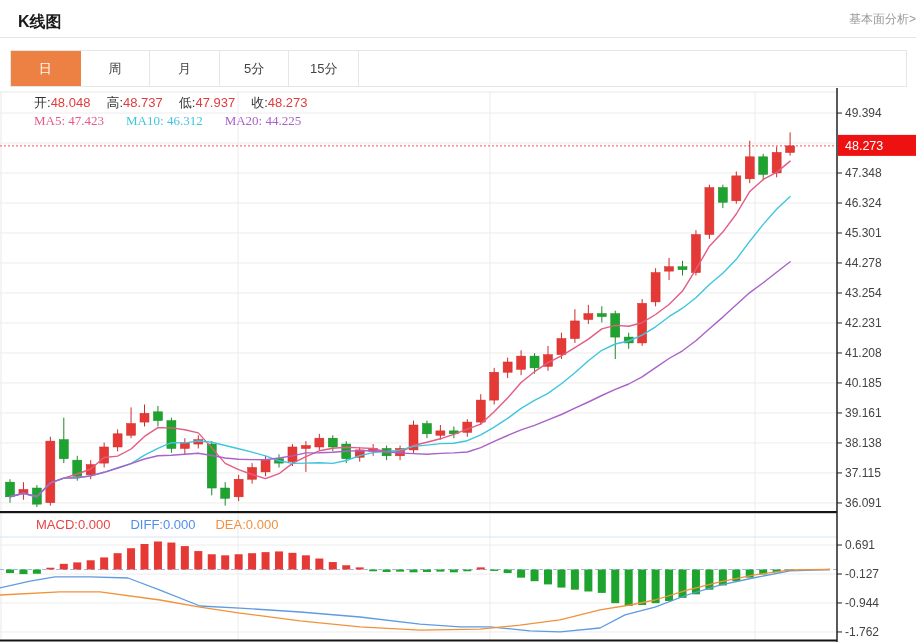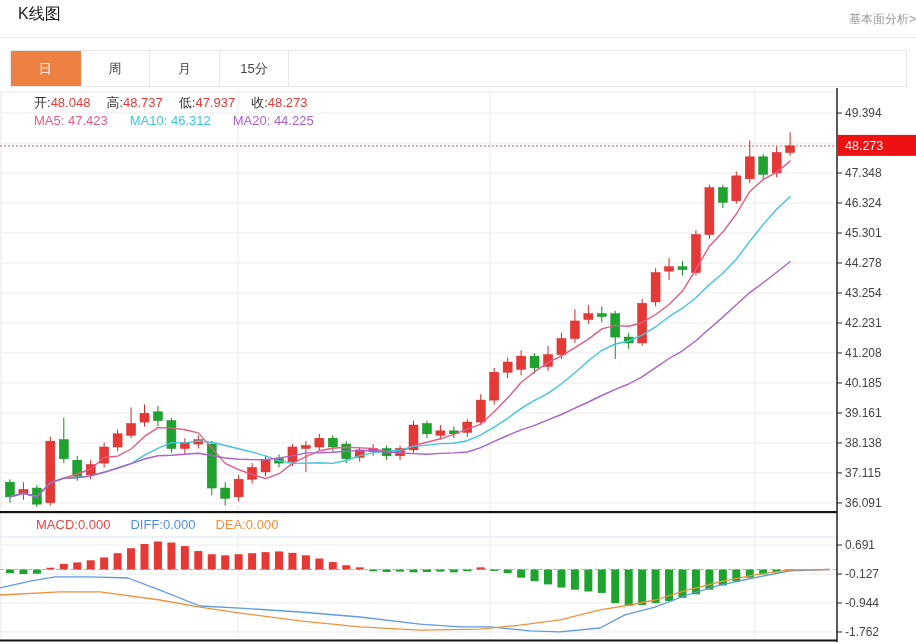--- a/index.html
+++ b/index.html
@@ -6,39 +6,39 @@
   .page{
     position:relative;width:916px;height:644px;overflow:hidden;background:#fff;
     font-family:"Liberation Sans","DejaVu Sans",sans-serif;
   }
   #chart-svg{position:absolute;left:0;top:0;z-index:0;}
   .page-header{
     position:absolute;left:0;top:0;width:916px;height:37px;
     border-bottom:1px solid #e5e5e5;background:#fff;z-index:2;
   }
   .page-title{
-    position:absolute;left:18px;top:4px;font-size:16px;font-weight:normal;color:#1a1a1a;
+    position:absolute;left:18px;top:12px;font-size:16px;font-weight:bold;color:#1a1a1a;
   }
   .header-link{
     position:absolute;right:0;top:11px;font-size:12px;color:#999;cursor:pointer;text-decoration:none;
   }
   .tabbar{
     position:absolute;left:10px;top:50px;width:897px;height:37px;
     border:1px solid #e6e6e6;display:flex;background:#fff;z-index:2;box-sizing:border-box;
   }
   .tab{
     width:69.6px;height:100%;line-height:36px;text-align:center;font-size:13px;color:#444;
     border-right:1px solid #e6e6e6;cursor:pointer;box-sizing:border-box;background:#fff;
   }
   .tab.active{color:#fff;border-right-color:transparent;}
   .tab-filler{flex:1;background:#fff;}
   .info-row{position:absolute;z-index:2;font-size:13px;white-space:nowrap;margin-left:16px;}
   .info-row .pair{margin-right:16px;}
   .info-row .lbl{color:#333;}
-  #ma-row .pair{margin-right:22px;}
+  #ma-row .pair{margin-right:22px;font-family:Liberation Serif, serif;}
   #macd-row .pair{margin-right:20px;}
 </style>
 </head>
 <body>
 
 <div class="page">
 
   <svg id="chart-svg" width="916" height="644">
       <line x1="0" y1="92" x2="837" y2="92" stroke="#e8e8e8" stroke-width="1"></line>
       <line x1="1" y1="92" x2="1" y2="640" stroke="#e8e8e8" stroke-width="1"></line>
@@ -294,20 +294,21 @@
 
   <div class="page-header">
     <div class="page-title">K线图</div>
     <a class="header-link">基本面分析&gt;</a>
   </div>
 
   <div class="tabbar" id="tabbar">
       <div class="tab active" style="background: rgb(237, 129, 68);">日</div>
       <div class="tab">周</div>
       <div class="tab">月</div>
+      <div class="tab">5分</div>
       <div class="tab">15分</div>
       <div class="tab-filler"></div>
     </div>
 
   <div class="info-row" id="ohlc-row" style="left:18px;top:94px;"><span class="pair"><span class="lbl" style="color: rgb(51, 51, 51);">开:</span><span style="color: rgb(226, 59, 59);">48.048</span></span><span class="pair"><span class="lbl" style="color: rgb(51, 51, 51);">高:</span><span style="color: rgb(226, 59, 59);">48.737</span></span><span class="pair"><span class="lbl" style="color: rgb(51, 51, 51);">低:</span><span style="color: rgb(226, 59, 59);">47.937</span></span><span class="pair"><span class="lbl" style="color: rgb(51, 51, 51);">收:</span><span style="color: rgb(226, 59, 59);">48.273</span></span></div>
   <div class="info-row" id="ma-row" style="left:18px;top:113px;"><span class="pair"><span class="lbl" style="color: rgb(226, 92, 132);">MA5: </span><span style="color: rgb(226, 92, 132);">47.423</span></span><span class="pair"><span class="lbl" style="color: rgb(62, 198, 221);">MA10: </span><span style="color: rgb(62, 198, 221);">46.312</span></span><span class="pair"><span class="lbl" style="color: rgb(170, 98, 200);">MA20: </span><span style="color: rgb(170, 98, 200);">44.225</span></span></div>
   <div class="info-row" id="macd-row" style="left:20px;top:517px;"><span class="pair"><span class="lbl" style="color: rgb(232, 69, 69);">MACD:</span><span style="color: rgb(232, 69, 69);">0.000</span></span><span class="pair"><span class="lbl" style="color: rgb(79, 143, 232);">DIFF:</span><span style="color: rgb(79, 143, 232);">0.000</span></span><span class="pair"><span class="lbl" style="color: rgb(240, 144, 64);">DEA:</span><span style="color: rgb(240, 144, 64);">0.000</span></span></div>
 
 </div>
 

